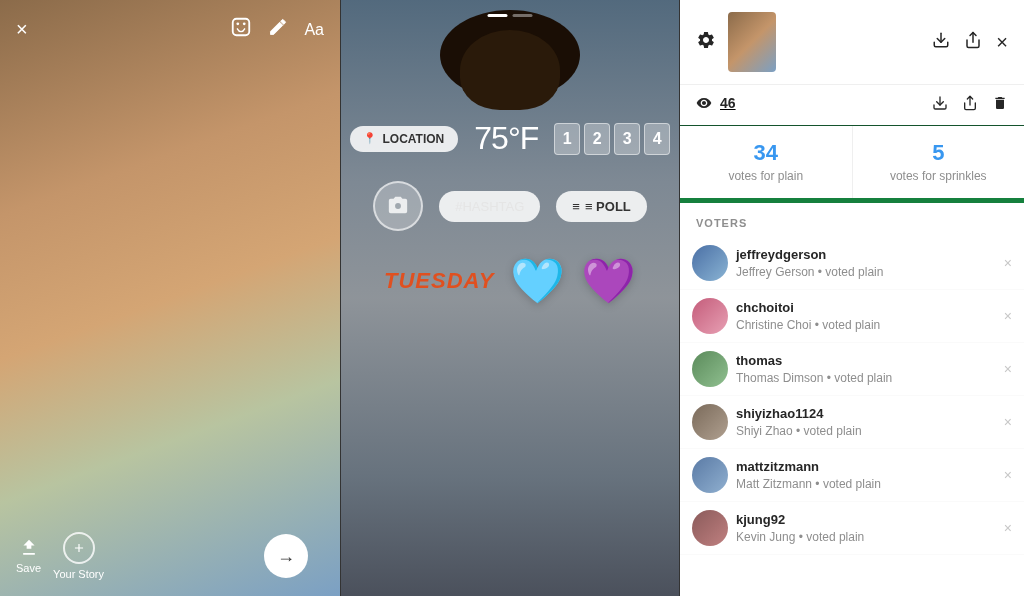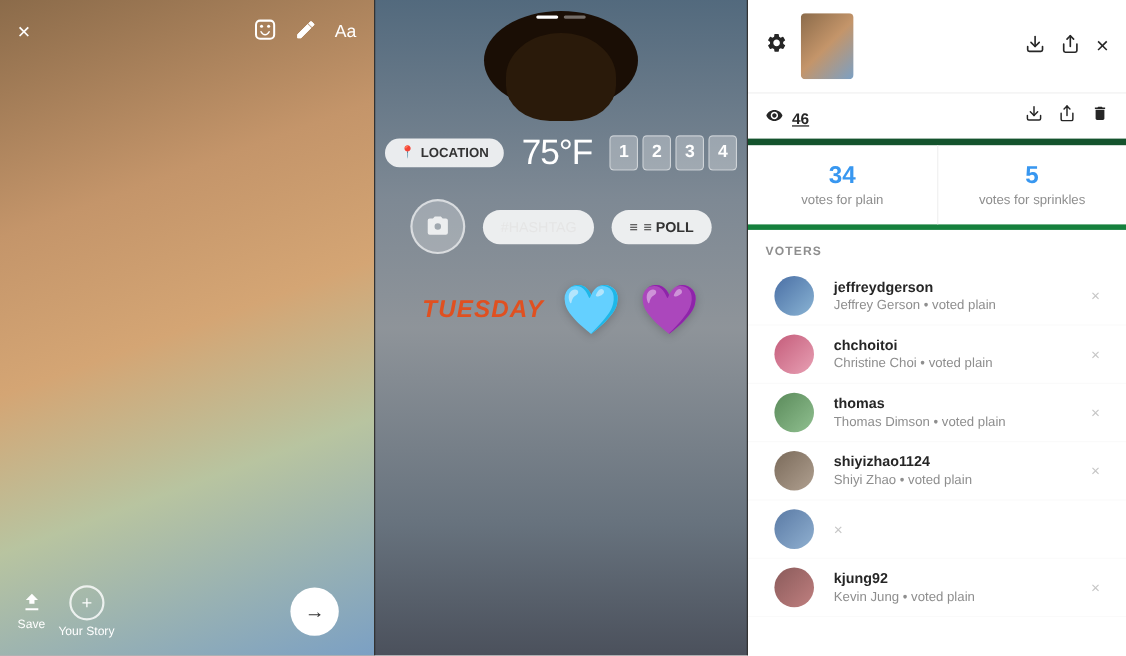--- a/index.html
+++ b/index.html
@@ -340,23 +340,23 @@
     }
     .right-header .header-icon {
       font-size: 18px;
       color: #262626;
       cursor: pointer;
     }
 
     
     .views-row {
       display: flex;
-      align-items: flex-end;
+      align-items: flex-start;
       padding: 10px 16px;
-      border-bottom: 6px solid #14532d;
+      border-bottom: 1px solid #14532d;
       gap: 8px;
       text-decoration: underline;
     }
     .views-icon { font-size: 14px; color: #262626; }
     .views-count {
       font-size: 14px;
       font-weight: 600;
       color: #262626;
     }
     .views-actions {
@@ -405,22 +405,22 @@
     }
 
     
     .voter-list {
       overflow-y: auto;
       flex: 1;
     }
     .voter-item {
       display: flex;
       align-items: center;
-      padding: 8px 24px;
-      gap: 18px;
+      padding: 8px 12px;
+      gap: 8px;
       border-bottom: 1px solid #fafafa;
     }
     .voter-avatar {
       width: 36px;
       height: 36px;
       border-radius: 50%;
       background: #c7c7c7;
       flex-shrink: 0;
       overflow: hidden;
     }
@@ -647,20 +647,24 @@
     <div class="voter-item">
       <div class="voter-avatar av4"></div>
       <div class="voter-info">
         <span class="voter-username">shiyizhao1124</span>
         <span class="voter-detail">Shiyi Zhao • voted plain</span>
       </div>
       <span class="voter-dismiss">×</span>
     </div>
     <div class="voter-item">
       <div class="voter-avatar av5"></div>
+      <div class="voter-info">
+        <span class="voter-username">mattzitzmann</span>
+        <span class="voter-detail">Matt Zitzmann • voted plain</span>
+      </div>
       <span class="voter-dismiss">×</span>
     </div>
     <div class="voter-item">
       <div class="voter-avatar av6"></div>
       <div class="voter-info">
         <span class="voter-username">kjung92</span>
         <span class="voter-detail">Kevin Jung • voted plain</span>
       </div>
       <span class="voter-dismiss">×</span>
     </div>

